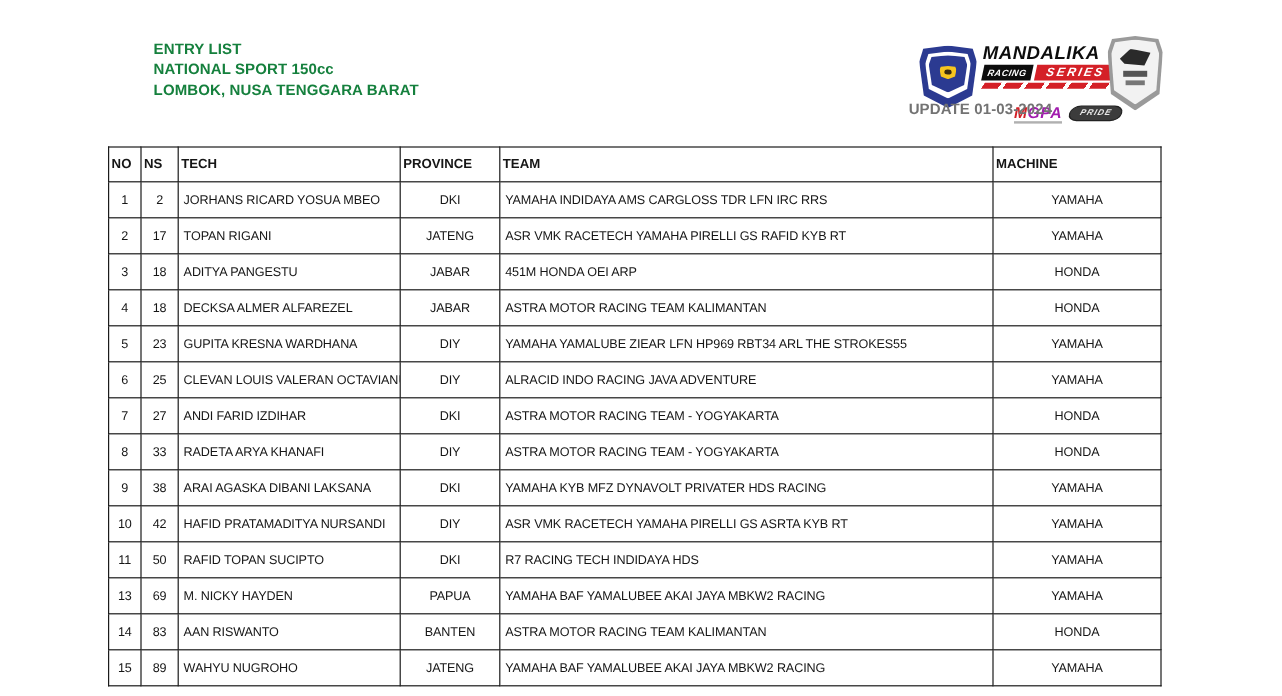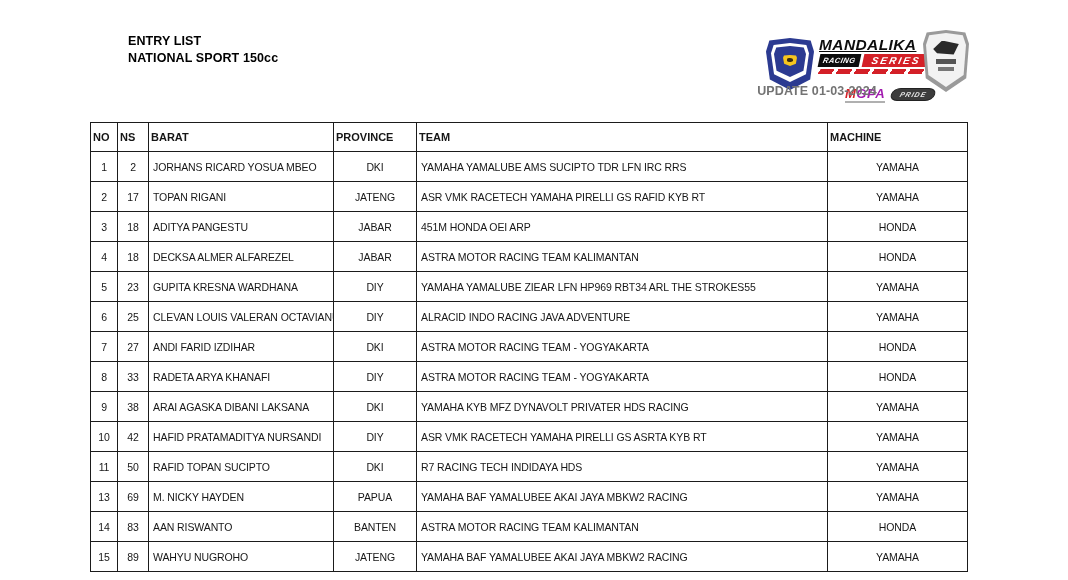--- a/index.html
+++ b/index.html
@@ -13,21 +13,21 @@
     width:1068px;height:580px;overflow:hidden;background:#ffffff;
     font-family:"Liberation Sans", sans-serif;color:#111;
     position:relative;
   }
   .page{position:absolute;inset:0;background:#fff;}
 
   
   .titles{position:absolute;left:97px;top:33px;}
   .title-line{
     font-size:12.5px;font-weight:bold;line-height:17px;
-    letter-spacing:0.1px;color:#000000;white-space:nowrap;padding-left:31px;
+    letter-spacing:0.1px;color:#15803d;white-space:nowrap;padding-left:31px;
   }
 
   
   .logos{position:absolute;left:763px;top:28px;width:206px;height:80px;}
 
   .shield{position:absolute;}
   .imi-badge{
     left:3px;top:10px;width:48px;height:52px;background:var(--imi-blue);
     clip-path:polygon(50% 100%,8% 80%,0% 26%,7% 5%,50% 0%,93% 5%,100% 26%,92% 80%);
   }
@@ -44,21 +44,21 @@
     clip-path:polygon(50% 100%,8% 80%,0% 26%,7% 5%,50% 0%,93% 5%,100% 26%,92% 80%);
   }
   .imi-mark{
     position:absolute;left:30%;top:28%;width:40%;height:34%;background:#3a2c10;
     border-radius:40% 55% 45% 50%;
   }
 
   .mrs{position:absolute;left:56px;top:9px;width:110px;}
   .mrs-word{
     font-size:15.5px;font-weight:bold;font-style:italic;color:#0d0d0d;
-    letter-spacing:0.4px;line-height:16px;white-space:nowrap;text-decoration:underline;
+    letter-spacing:0.4px;line-height:16px;white-space:nowrap;
   }
   .mrs-row{display:flex;align-items:stretch;height:13px;margin-top:1px;}
   .racing-chip{
     background:#0d0d0d;color:#fff;font-size:7.5px;font-weight:bold;font-style:italic;
     padding:2px 4px 0 4px;transform:skewX(-12deg);white-space:nowrap;letter-spacing:0.5px;
   }
   .series-chip{
     background:var(--accent-red);color:#fff;font-size:10px;font-weight:bold;font-style:italic;
     flex:1;text-align:center;padding-top:1px;transform:skewX(-12deg);margin-left:3px;
     letter-spacing:2px;white-space:nowrap;
@@ -116,20 +116,21 @@
   table.entry td.l{text-align:left;padding-left:4px;}
 </style>
 </head>
 <body>
 
 <div class="page">
 
   <div class="titles">
     <div class="title-line">ENTRY LIST</div>
     <div class="title-line">NATIONAL SPORT 150cc</div>
+    <div class="title-line">LOMBOK, NUSA TENGGARA BARAT</div>
   </div>
 
   <div class="logos">
 
     <div class="shield imi-badge">
       <div class="imi-ring">
         <div class="imi-ring2">
           <div class="imi-inner">
             <div class="imi-mark"></div>
           </div>
@@ -169,33 +170,33 @@
         <col style="width: 31px;">
         <col style="width: 185px;">
         <col style="width: 83px;">
         <col style="width: 411px;">
         <col style="width: 140px;">
       </colgroup>
     <thead>
         <tr>
           <th>NO</th>
           <th>NS</th>
-          <th>BARAT</th>
+          <th>TECH</th>
           <th>PROVINCE</th>
           <th>TEAM</th>
           <th>MACHINE</th>
         </tr>
       </thead>
     <tbody>
         <tr>
           <td>1</td>
           <td>2</td>
           <td class="l">JORHANS RICARD YOSUA MBEO</td>
           <td>DKI</td>
-          <td class="l">YAMAHA YAMALUBE AMS SUCIPTO TDR LFN IRC RRS</td>
+          <td class="l">YAMAHA INDIDAYA AMS CARGLOSS TDR LFN IRC RRS</td>
           <td>YAMAHA</td>
         </tr>
         <tr>
           <td>2</td>
           <td>17</td>
           <td class="l">TOPAN RIGANI</td>
           <td>JATENG</td>
           <td class="l">ASR VMK RACETECH YAMAHA PIRELLI GS RAFID KYB RT</td>
           <td>YAMAHA</td>
         </tr>

